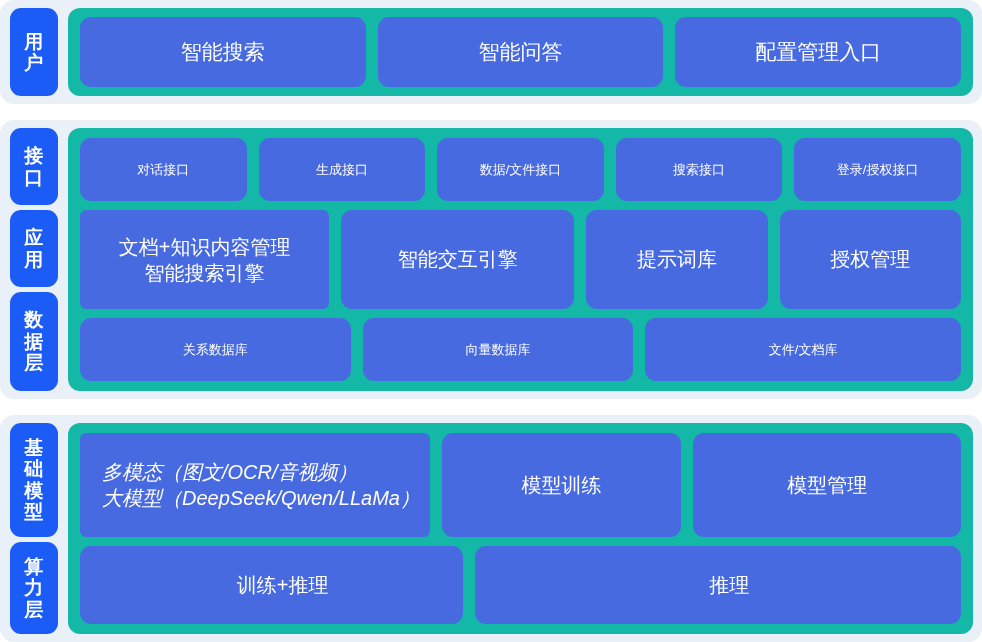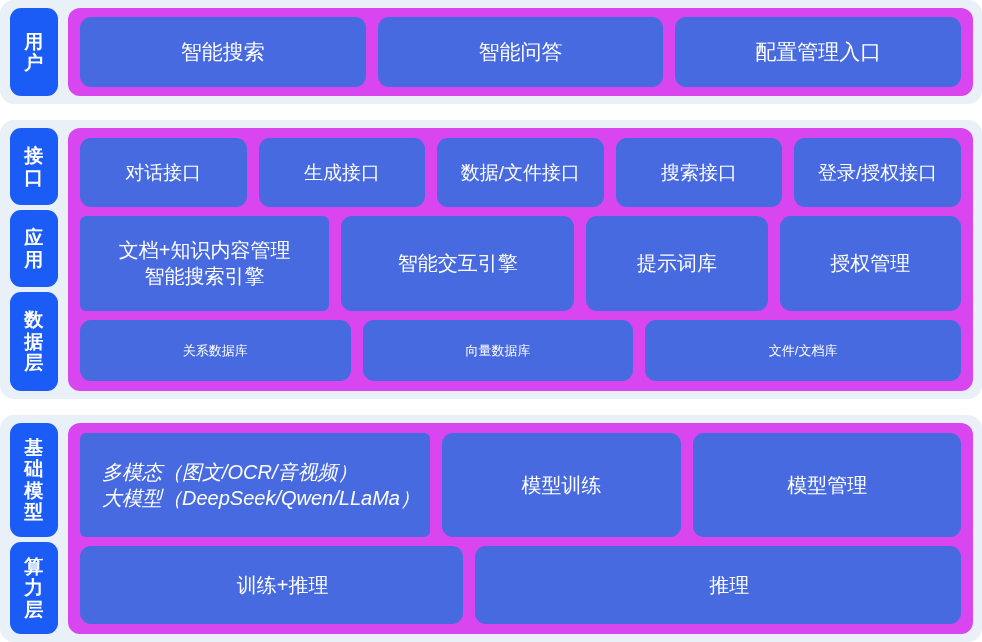--- a/index.html
+++ b/index.html
@@ -59,21 +59,21 @@
     text-align: center;
     writing-mode: horizontal-tb;
     word-break: break-all;
     padding: 2px 0;
   }
   .rail-chip span { display: block; }
 
   
   .panel {
     flex: 1 1 auto;
-    background: #d946ef;
+    background: #14b8a6;
     border-radius: 12px;
     margin-left: 10px;
     padding: 10px 12px;
     display: flex;
     flex-direction: column;
     justify-content: center;
     gap: 9px;
   }
 
   .row {
@@ -106,21 +106,21 @@
     padding-left: 22px;
     font-size: 19px;
     font-style: italic;
   }
 
   
   .band-users .panel { padding: 9px 12px; }
   .band-users .card { font-size: 21px; }
 
   
-  .row-interface .card { font-size: 19px; }
+  .row-interface .card { font-size: 13px; }
   .row-app { }
   .row-data .card { font-size: 13px; }
 
   
   .row-model .card { font-size: 20px; }
   .row-compute .card { font-size: 20px; padding-left: 32px; }
 </style>
 </head>
 <body>
 

